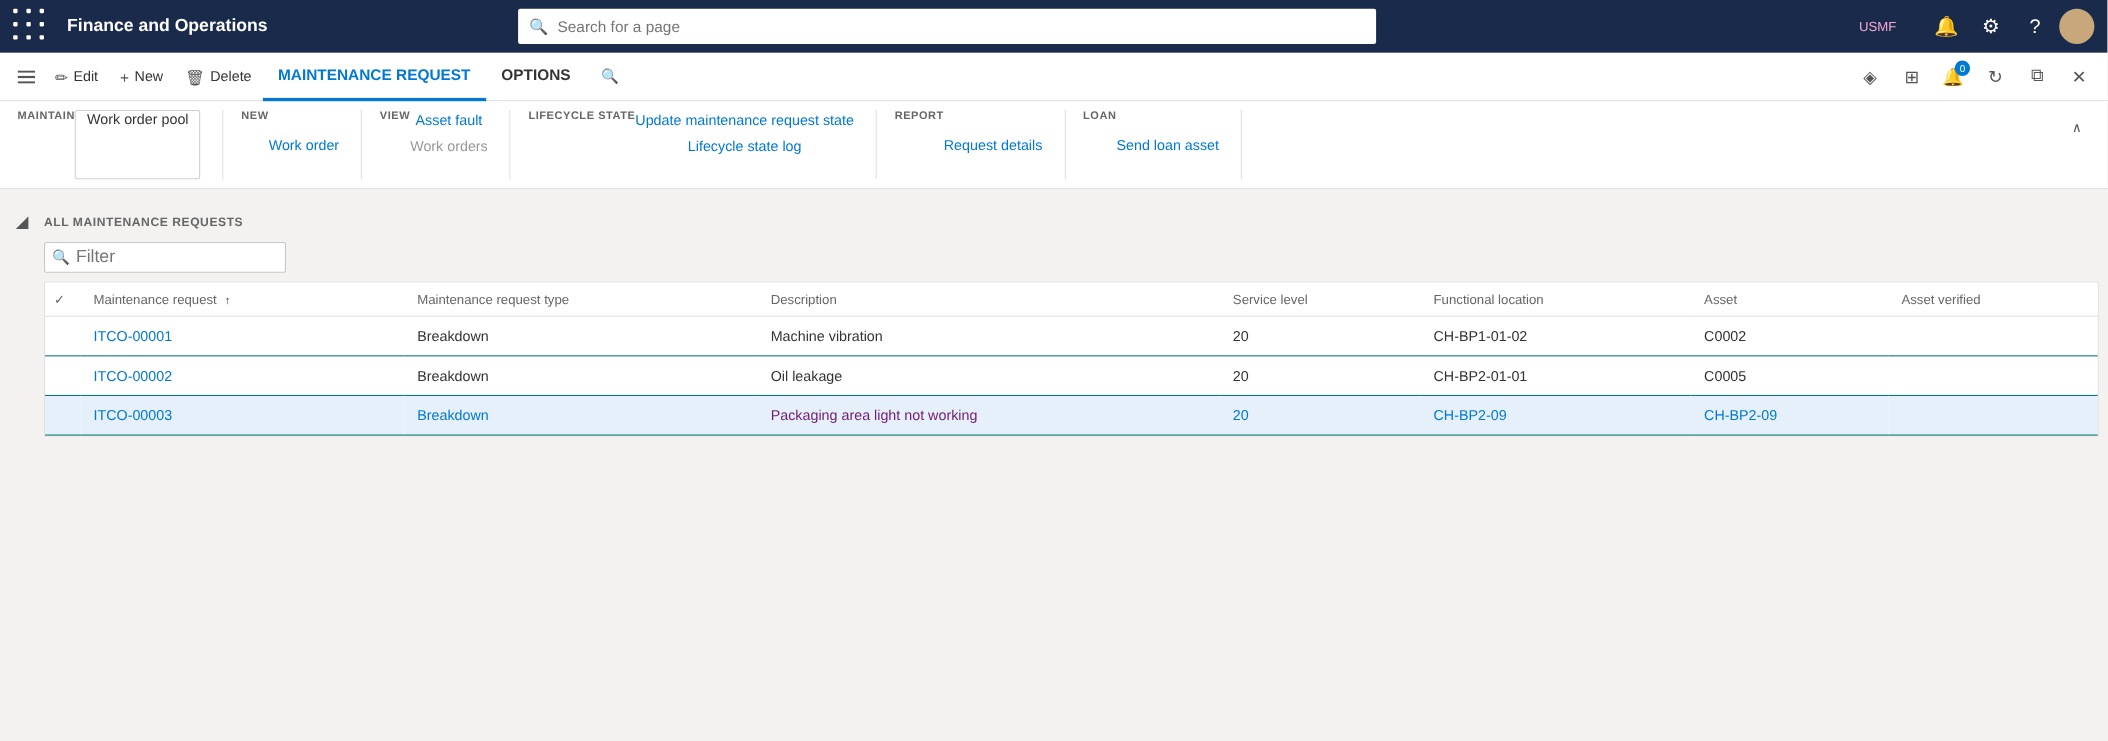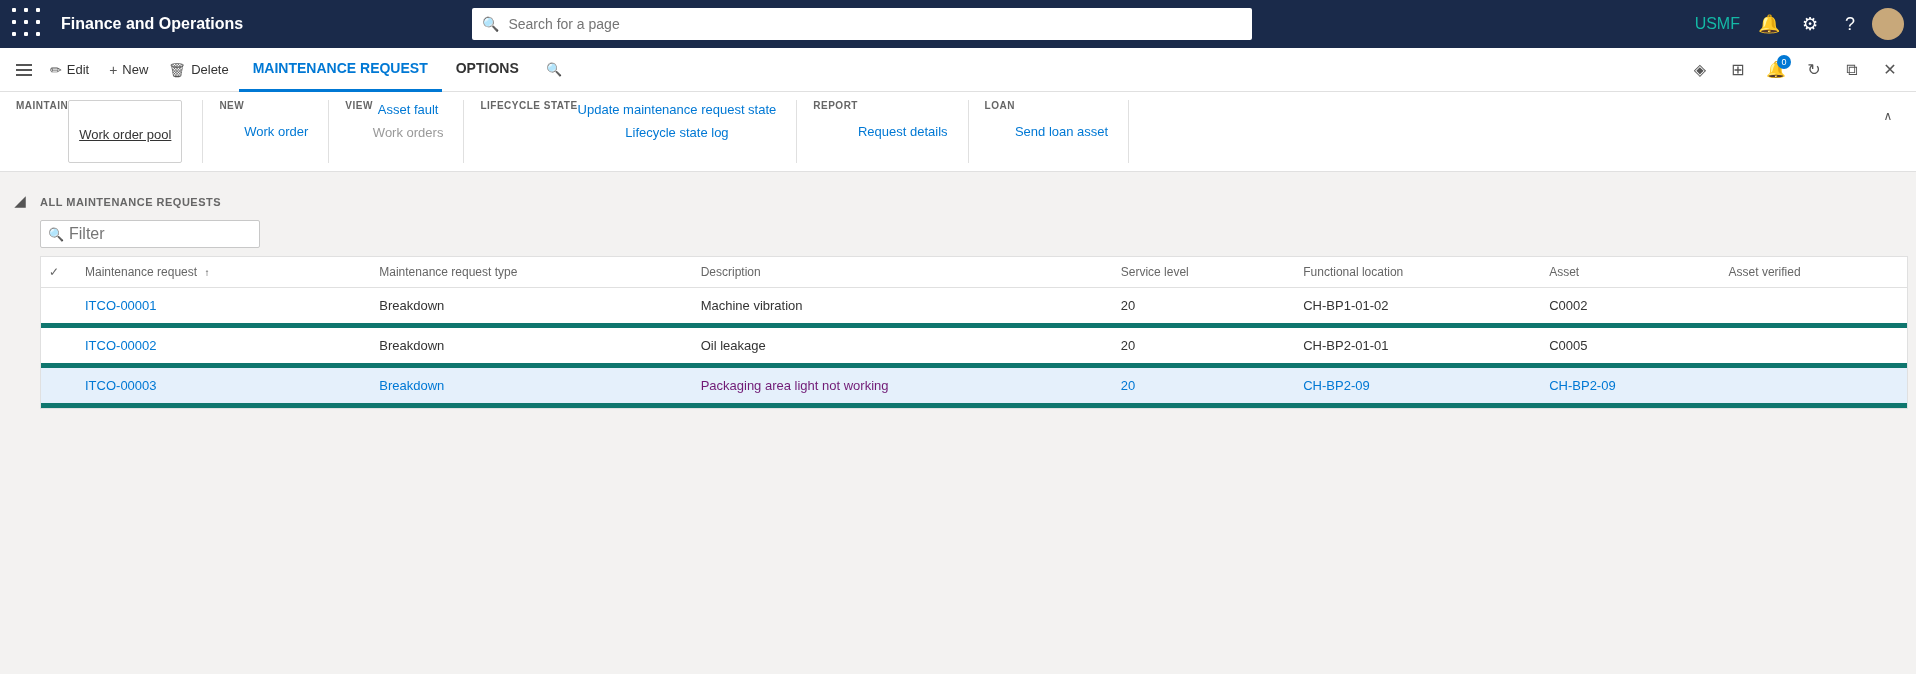--- a/index.html
+++ b/index.html
@@ -59,23 +59,23 @@
       font-size: 14px;
     }
     .top-nav-right {
       display: flex;
       align-items: center;
       gap: 4px;
       margin-left: auto;
       color: #fff;
     }
     .top-nav-right .nav-user-name {
-      font-size: 16px;
-      color: #14b8a6;
-      margin-right: 8px;
+      font-size: 12px;
+      color: #f9a8d4;
+      margin-right: 24px;
     }
     .top-nav-icon {
       width: 36px; height: 36px;
       display: flex; align-items: center; justify-content: center;
       cursor: pointer;
       border-radius: 2px;
       color: #fff;
       font-size: 18px;
     }
     .avatar {
@@ -178,31 +178,30 @@
       text-transform: uppercase;
       letter-spacing: 0.5px;
       margin-bottom: 8px;
     }
     .action-group-items {
       display: flex;
       gap: 4px;
     }
     .action-btn {
       display: flex;
-      align-items: flex-end;
+      align-items: flex-start;
       justify-content: center;
-      padding: 20px 10px;
+      padding: 0 10px;
       border: 1px solid #d0d0d0;
       background: #fff;
       cursor: pointer;
       font-size: 13px;
       color: #333;
       border-radius: 2px;
       white-space: nowrap;
-      text-decoration: underline;
     }
     .action-link {
       color: #0078d4;
       background: none;
       border: none;
       cursor: pointer;
       font-size: 13px;
       padding: 2px 0;
       text-align: center;
       display: block;
@@ -286,21 +285,21 @@
       width: 32px;
       padding: 8px;
     }
     .data-table thead th .sort-arrow {
       display: inline-block;
       margin-left: 4px;
       color: #333;
       font-size: 10px;
     }
     .data-table tbody tr {
-      border-bottom: 5px solid #0f766e;
+      border-bottom: 1px solid #0f766e;
     }
     .data-table tbody tr.selected { background: #e5f0fb; }
     .data-table tbody td {
       padding: 10px 12px;
       font-size: 13px;
       color: #333;
     }
     .data-table tbody td.check-col { width: 32px; padding: 10px 8px; }
     .data-table tbody td.link-cell { color: #0078d4; cursor: pointer; }
     .data-table .selected td { color: #0078d4; }

